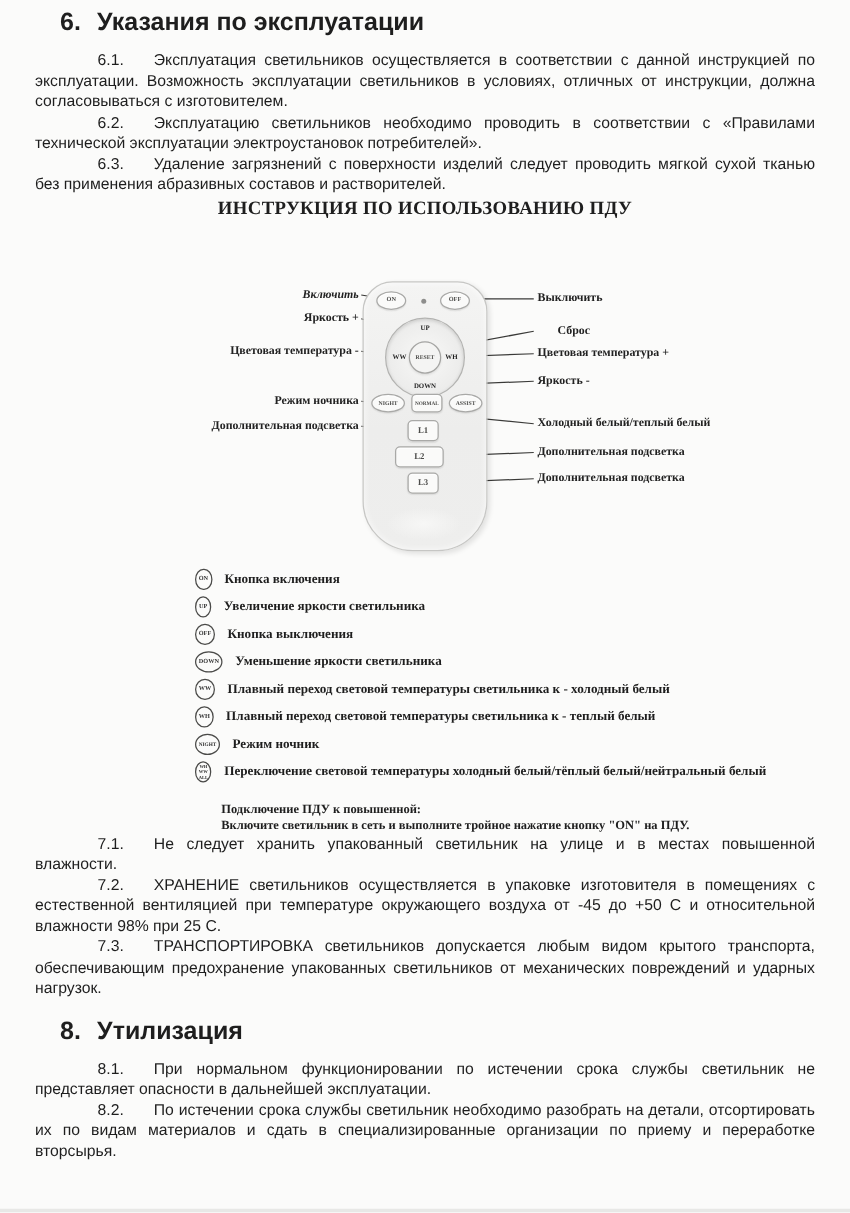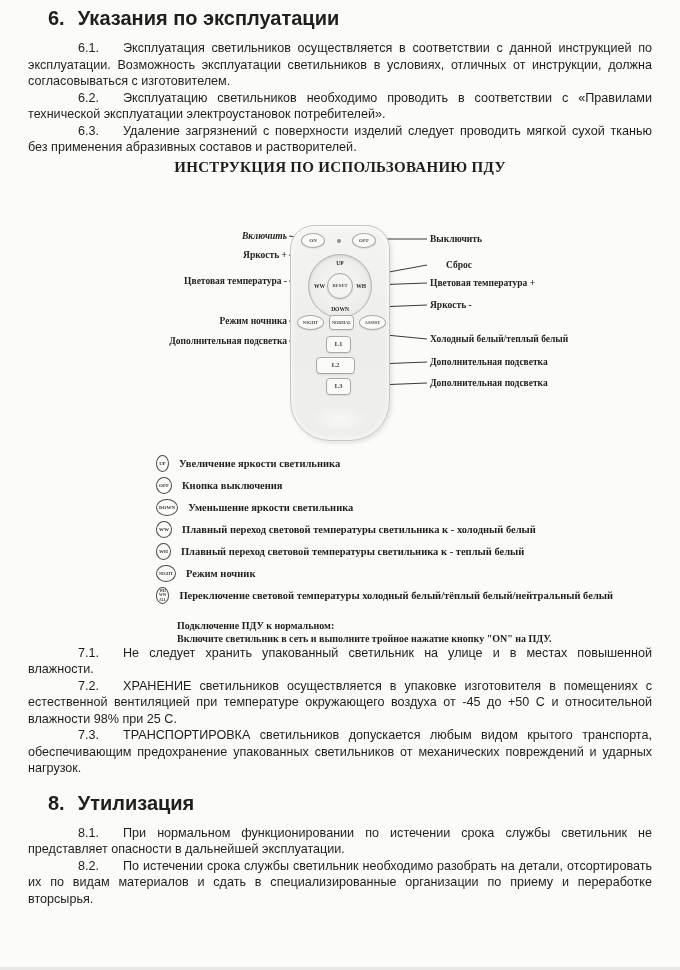--- a/index.html
+++ b/index.html
@@ -189,20 +189,24 @@
     <div class="co co-r" style="top:42px;margin-left:16px;">Сброс</div>
     <div class="co co-r" style="top:60px;">Цветовая температура +</div>
     <div class="co co-r" style="top:82px;">Яркость -</div>
     <div class="co co-r" style="top:116px;">Холодный белый/теплый белый</div>
     <div class="co co-r" style="top:139px;">Дополнительная подсветка</div>
     <div class="co co-r" style="top:160px;">Дополнительная подсветка</div>
   </div>
 
   <div class="legend">
     <div class="lrow">
+      <span class="licon">ON</span>
+      <span class="ltext">Кнопка включения</span>
+    </div>
+    <div class="lrow">
       <span class="licon">UP</span>
       <span class="ltext">Увеличение яркости светильника</span>
     </div>
     <div class="lrow">
       <span class="licon">OFF</span>
       <span class="ltext">Кнопка выключения</span>
     </div>
     <div class="lrow">
       <span class="licon">DOWN</span>
       <span class="ltext">Уменьшение яркости светильника</span>
@@ -223,21 +227,21 @@
       <span class="licon stack">
         <span>WH</span>
         <span>WW</span>
         <span>ALL</span>
       </span>
       <span class="ltext">Переключение световой температуры холодный белый/тёплый белый/нейтральный белый</span>
     </div>
   </div>
 
   <div class="note">
-    <div>Подключение ПДУ к нормальном:</div>
+    <div>Подключение ПДУ к повышенной:</div>
     <div>Включите светильник в сеть и выполните тройное нажатие кнопку "ON" на ПДУ.</div>
   </div>
 
   <p class="para">
     <span class="pnum">7.1.</span><span>Не следует хранить упакованный светильник на улице и в местах повышенной влажности.</span>
   </p>
   <p class="para">
     <span class="pnum">7.2.</span><span>ХРАНЕНИЕ светильников осуществляется в упаковке изготовителя в помещениях с естественной вентиляцией при температуре окружающего воздуха от -45 до +50 С и относительной влажности 98% при 25 С.</span>
   </p>
   <p class="para">

